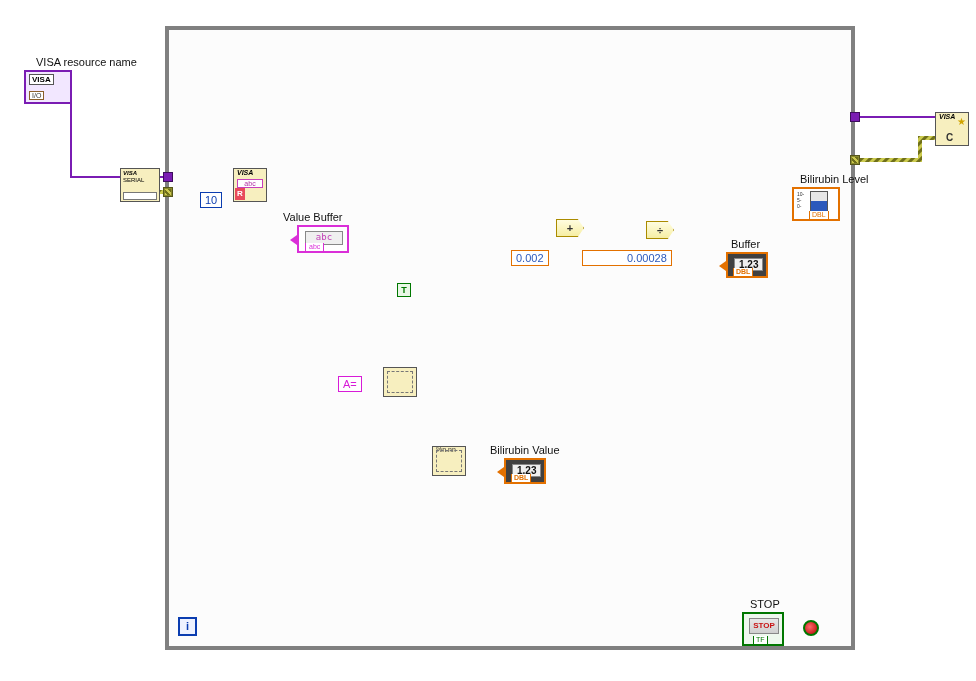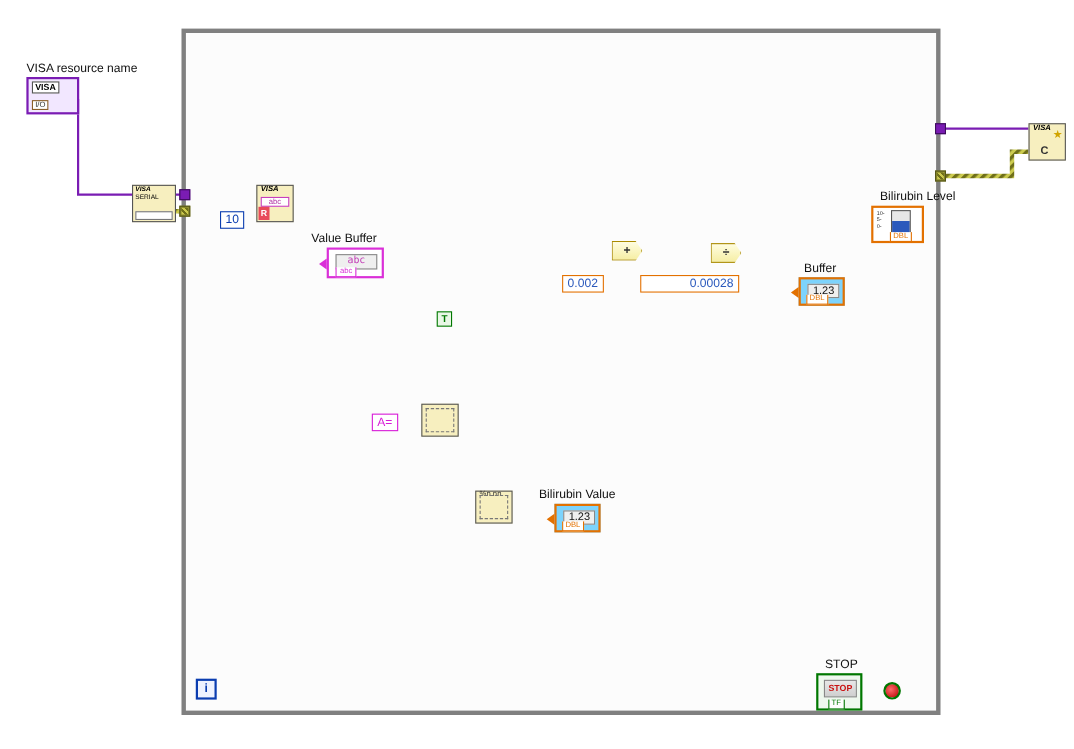--- a/index.html
+++ b/index.html
@@ -78,21 +78,22 @@
     border: 1px solid #d81bd8;
     color: #d81bd8;
     background: #fff;
     padding: 1px 4px;
     font-size: 11px;
   }
 
   .ind-frame {
     position: absolute;
     border: 2px solid #e37100;
-    background: #7dd3fc;
+    background: #404040;
+    font-weight: bold;
   }
   .ind-inner {
     position: absolute;
     left: 6px; top: 4px;
     border: 1px solid #888;
     background: #efefef;
     font-size: 10px;
     padding: 0 4px;
     color: #111;
   }
@@ -302,21 +303,21 @@
 
 <div class="while-loop">
   <div class="i-term">i</div>
 </div>
 
 <div class="tunnel" style="left:163px; top:172px;"></div>
 <div class="tunnel err" style="left:163px; top:187px;"></div>
 <div class="tunnel" style="left:850px; top:112px;"></div>
 <div class="tunnel err" style="left:850px; top:155px;"></div>
 
-<div class="label" style="left:24px; top:56px;">VISA resource name</div>
+<div class="label" style="left:36px; top:56px;">VISA resource name</div>
 <div class="label" style="left:283px; top:211px;">Value Buffer</div>
 <div class="label" style="left:490px; top:444px;">Bilirubin Value</div>
 <div class="label" style="left:731px; top:238px;">Buffer</div>
 <div class="label" style="left:782px; top:173px;padding-left:18px;">Bilirubin Level</div>
 <div class="label" style="left:750px; top:598px;">STOP</div>
 
 <div class="visa-ctrl" style="left:24px; top:70px;">
   <span class="vtxt">VISA</span>
   <span class="v170">I/O</span>
 </div>

